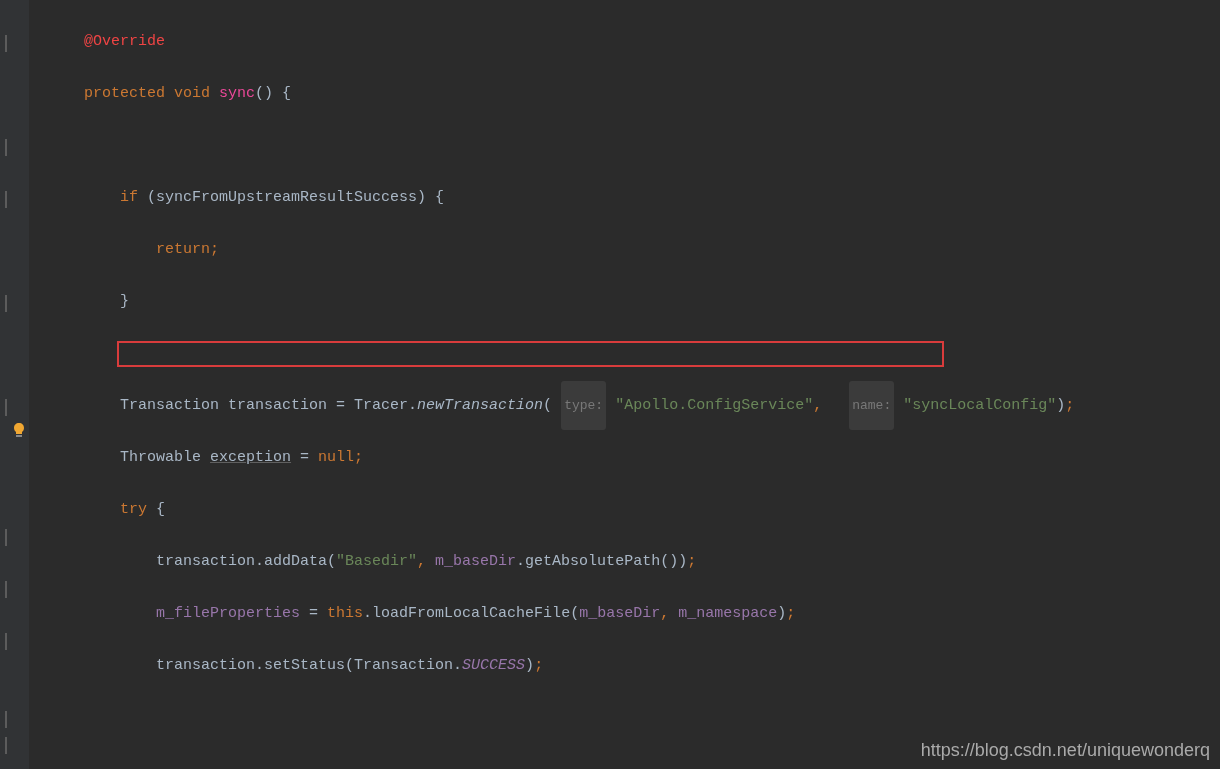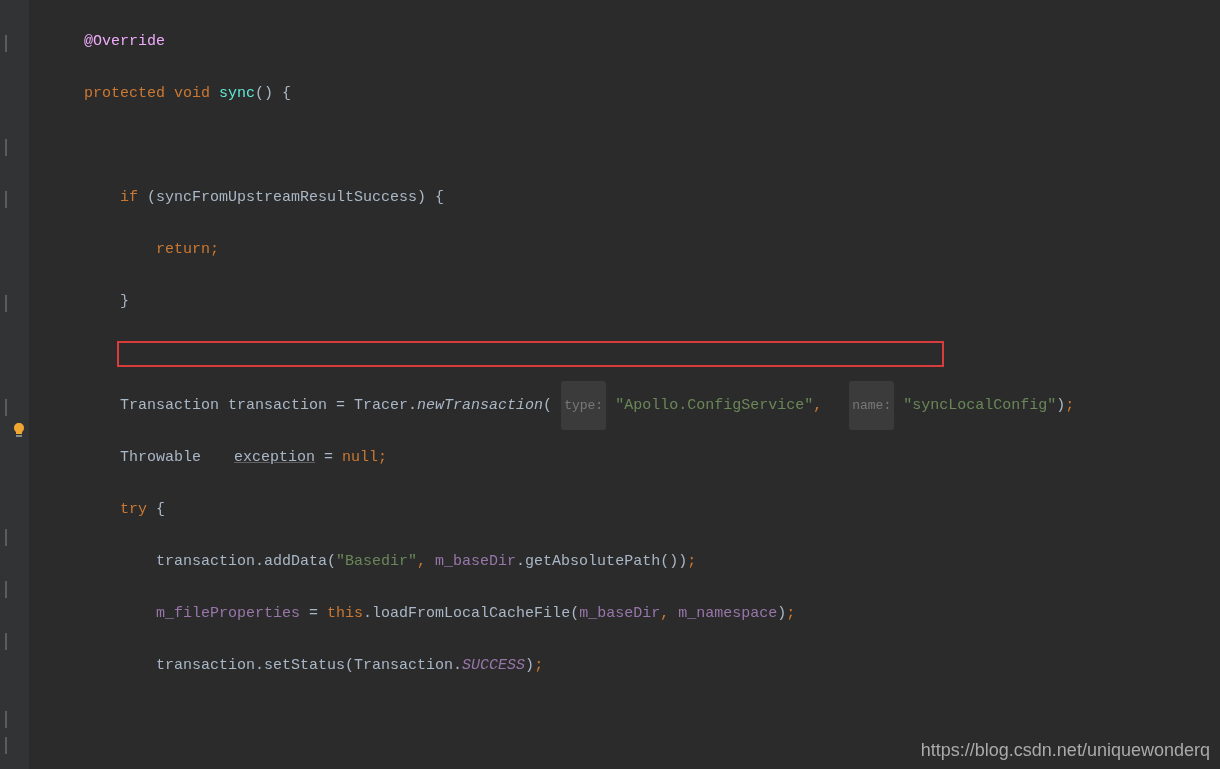--- a/index.html
+++ b/index.html
@@ -34,28 +34,28 @@
       width: 14px;
       height: 15px;
     }
     .bulb-icon svg { width: 14px; height: 15px; }
     .code {
       padding-left: 48px;
       white-space: pre;
     }
     .line { height: 26px; position: relative; }
     .kw { color: #cc7832; }
-    .ann { color: #f0abfc; }
+    .ann { color: #ef4444; }
     .str { color: #6a8759; }
     .cmt { color: #808080; }
     .fld { color: #9876aa; }
     .sfld { color: #9876aa; font-style: italic; }
     .it { font-style: italic; }
     .hint { color: #787878; font-size: 13px; background: #3b3b3b; padding: 17px 3px; border-radius: 3px; }
-    .und { text-decoration: underline; text-decoration-color: #606060; margin-left: 24px; }
+    .und { text-decoration: underline; text-decoration-color: #606060; }
     .pn { color: #a9b7c6; }
     .highlight-box {
       position: absolute;
       border: 2px solid #d93c3c;
       left: 117px;
       top: 341px;
       width: 827px;
       height: 26px;
       pointer-events: none;
     }
@@ -99,21 +99,21 @@
     </div>
   </div>
   <div class="bulb-icon">
     <svg viewBox="0 0 14 15">
         <path d="M7 0 C4 0 2 2 2 5 C2 7 3 8 4 9 L4 11 L10 11 L10 9 C11 8 12 7 12 5 C12 2 10 0 7 0 Z" fill="#f0a732"></path>
         <rect x="4" y="12" width="6" height="2" fill="#888"></rect>
       </svg>
   </div>
   <div class="code">
 <div class="line"><span>    </span><span class="ann">@Override</span></div>
-<div class="line"><span>    </span><span class="kw">protected</span> <span class="kw">void</span> <span style="color:#5eead4">sync</span><span class="pn">() {</span></div>
+<div class="line"><span>    </span><span class="kw">protected</span> <span class="kw">void</span> <span style="color:#ec4899">sync</span><span class="pn">() {</span></div>
 <div class="line"></div>
 <div class="line"><span>        </span><span class="kw">if</span><span> (syncFromUpstreamResultSuccess) {</span></div>
 <div class="line"><span>            </span><span class="kw">return</span><span class="kw">;</span></div>
 <div class="line"><span>        </span><span>}</span></div>
 <div class="line"></div>
 <div class="line"><span>        </span><span>Transaction transaction = Tracer.</span><span class="it">newTransaction</span><span>( </span><span class="hint">type:</span><span class="str"> "Apollo.ConfigService"</span><span class="kw">, </span>  <span class="hint">name:</span><span class="str"> "syncLocalConfig"</span><span>)</span><span class="kw">;</span></div>
 <div class="line"><span>        </span><span>Throwable </span><span class="und">exception</span><span> = </span><span class="kw">null</span><span class="kw">;</span></div>
 <div class="line"><span>        </span><span class="kw">try</span><span> {</span></div>
 <div class="line"><span>            </span><span>transaction.addData(</span><span class="str">"Basedir"</span><span class="kw">, </span><span class="fld">m_baseDir</span><span>.getAbsolutePath())</span><span class="kw">;</span></div>
 <div class="line"><span>            </span><span class="fld">m_fileProperties</span><span> = </span><span class="kw">this</span><span>.loadFromLocalCacheFile(</span><span class="fld">m_baseDir</span><span class="kw">, </span><span class="fld">m_namespace</span><span>)</span><span class="kw">;</span></div>

